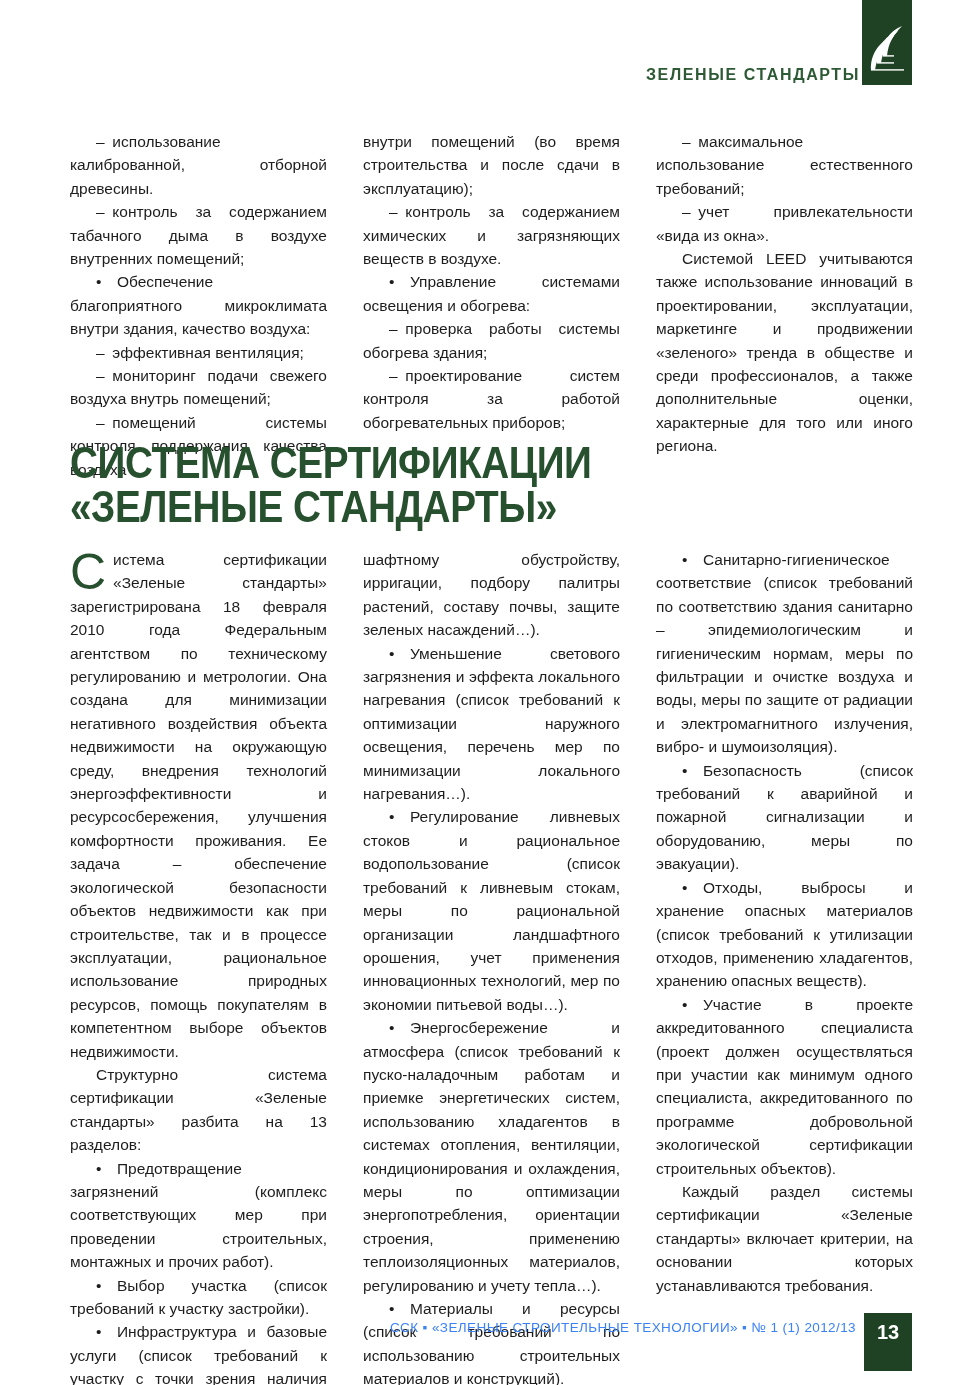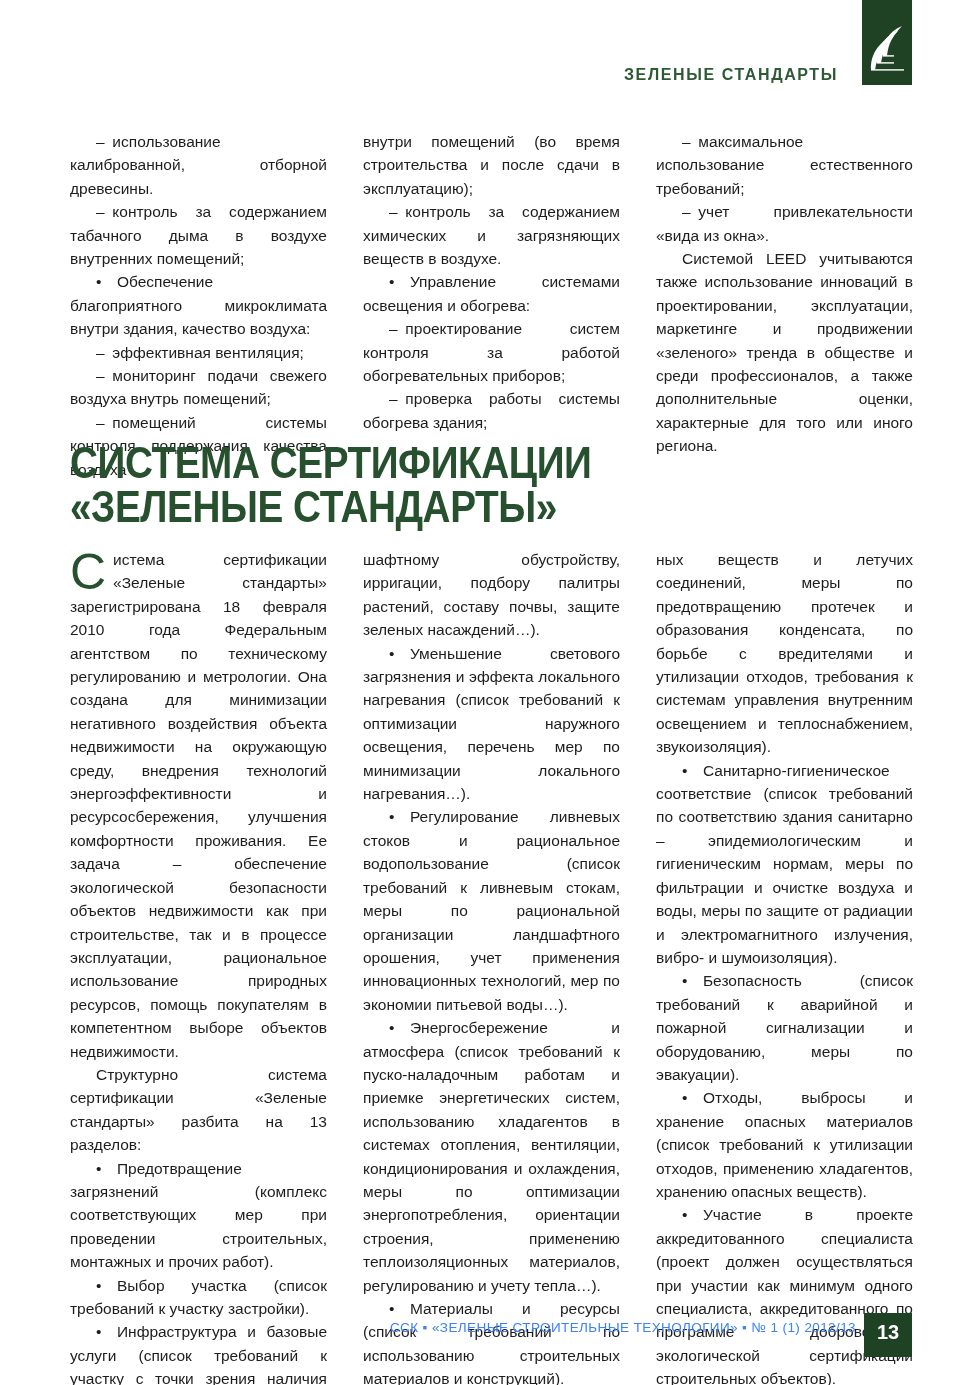--- a/index.html
+++ b/index.html
@@ -5,21 +5,21 @@
   * { margin:0; padding:0; box-sizing:border-box; }
   html,body { background:#ffffff; }
   .page {
     position:relative; width:980px; height:1385px; background:#ffffff;
     font-family:"Liberation Sans", sans-serif; overflow:hidden;
   }
   
   .logo { position:absolute; left:862px; top:0; width:50px; height:85px; }
   
   .header-title {
-    position:absolute; top:66px; right:142px;
+    position:absolute; top:66px; right:120px;
     font-size:16px; font-weight:bold; letter-spacing:1.6px;
     color:#2d5a34; white-space:nowrap;
   }
   
   .cols {
     position:absolute; left:70px; width:843px;
     display:grid; grid-template-columns:repeat(3,1fr); column-gap:36px;
     align-items:start;
   }
   .top-cols { top:130px; }
@@ -40,21 +40,21 @@
     color:#27502e; font-weight:bold; font-size:44px; line-height:44px;
     letter-spacing:-0.5px; transform:scaleX(0.88); transform-origin:0 0;
     white-space:nowrap;
   }
   
   .footer-line {
     position:absolute; top:1320px; right:124px;
     font-size:13.5px; letter-spacing:0.4px; color:#3b82f6; white-space:nowrap;
   }
   .page-num-box {
-    position:absolute; left:864px; top:1313px; width:48px; height:44px;
+    position:absolute; left:864px; top:1313px; width:48px; height:58px;
     background:#1e4223; color:#ffffff; text-align:center;
     font-weight:bold; font-size:20px; padding-top:8px;
   }
 </style>
 </head>
 <body>
 
 <div class="page">
 
   <div class="logo">
@@ -81,22 +81,22 @@
         <p class="para">– контроль за содержанием табачного дыма в воздухе внутренних помещений;</p>
         <p class="para">• Обеспечение благоприятного микроклимата внутри здания, качество воздуха:</p>
         <p class="para">– эффективная вентиляция;</p>
         <p class="para">– мониторинг подачи свежего воздуха внутрь помещений;</p>
         <p class="para">– помещений системы контроля поддержания качества воздуха</p>
       </div>
     <div class="col">
         <p class="para cont">внутри помещений (во время строительства и после сдачи в эксплуатацию);</p>
         <p class="para">– контроль за содержанием химических и загрязняющих веществ в воздухе.</p>
         <p class="para">• Управление системами освещения и обогрева:</p>
+        <p class="para">– проверка работы системы обогрева здания;</p>
         <p class="para">– проектирование систем контроля за работой обогревательных приборов;</p>
-        <p class="para">– проверка работы системы обогрева здания;</p>
       </div>
     <div class="col">
         <p class="para">– максимальное использование естественного требований;</p>
         <p class="para">– учет привлекательности «вида из окна».</p>
         <p class="para">Системой LEED учитываются также использование инноваций в проектировании, эксплуатации, маркетинге и продвижении «зеленого» тренда в обществе и среди профессионалов, а также дополнительные оценки, характерные для того или иного региона.</p>
       </div>
   </div>
 
   <div class="section-heading">
     <div>СИСТЕМА СЕРТИФИКАЦИИ</div>
@@ -113,21 +113,20 @@
       </div>
     <div class="col">
         <p class="para cont">шафтному обустройству, ирригации, подбору палитры растений, составу почвы, защите зеленых насаждений…).</p>
         <p class="para">• Уменьшение светового загрязнения и эффекта локального нагревания (список требований к оптимизации наружного освещения, перечень мер по минимизации локального нагревания…).</p>
         <p class="para">• Регулирование ливневых стоков и рациональное водопользование (список требований к ливневым стокам, меры по рациональной организации ландшафтного орошения, учет применения инновационных технологий, мер по экономии питьевой воды…).</p>
         <p class="para">• Энергосбережение и атмосфера (список требований к пуско-наладочным работам и приемке энергетических систем, использованию хладагентов в системах отопления, вентиляции, кондиционирования и охлаждения, меры по оптимизации энергопотребления, ориентации строения, применению теплоизоляционных материалов, регулированию и учету тепла…).</p>
         <p class="para">• Материалы и ресурсы (список требований по использованию строительных материалов и конструкций).</p>
         <p class="para">• Качество и комфорт среды внутри помещений (список требований к качеству воздуха и системам вентиляции, к уровню эмиссии вред-</p>
       </div>
     <div class="col">
-        <p class="para cont">ных веществ и летучих соединений, меры по предотвращению протечек и образования конденсата, по борьбе с вредителями и утилизации отходов, требования к системам управления внутренним освещением и теплоснабжением, звукоизоляция).</p>
         <p class="para">• Санитарно-гигиеническое соответствие (список требований по соответствию здания санитарно – эпидемиологическим и гигиеническим нормам, меры по фильтрации и очистке воздуха и воды, меры по защите от радиации и электромагнитного излучения, вибро- и шумоизоляция).</p>
         <p class="para">• Безопасность (список требований к аварийной и пожарной сигнализации и оборудованию, меры по эвакуации).</p>
         <p class="para">• Отходы, выбросы и хранение опасных материалов (список требований к утилизации отходов, применению хладагентов, хранению опасных веществ).</p>
         <p class="para">• Участие в проекте аккредитованного специалиста (проект должен осуществляться при участии как минимум одного специалиста, аккредитованного по программе добровольной экологической сертификации строительных объектов).</p>
         <p class="para">Каждый раздел системы сертификации «Зеленые стандарты» включает критерии, на основании которых устанавливаются требования.</p>
       </div>
   </div>
 
   <div class="footer-line">ССК ▪ «ЗЕЛЕНЫЕ СТРОИТЕЛЬНЫЕ ТЕХНОЛОГИИ» ▪ № 1 (1) 2012/13</div>
   <div class="page-num-box">

